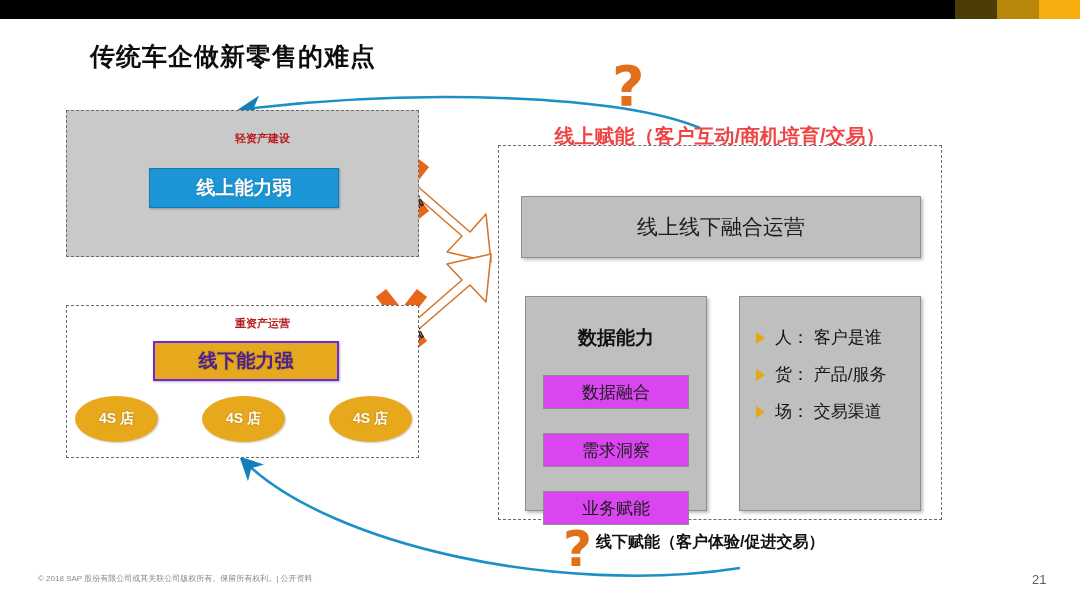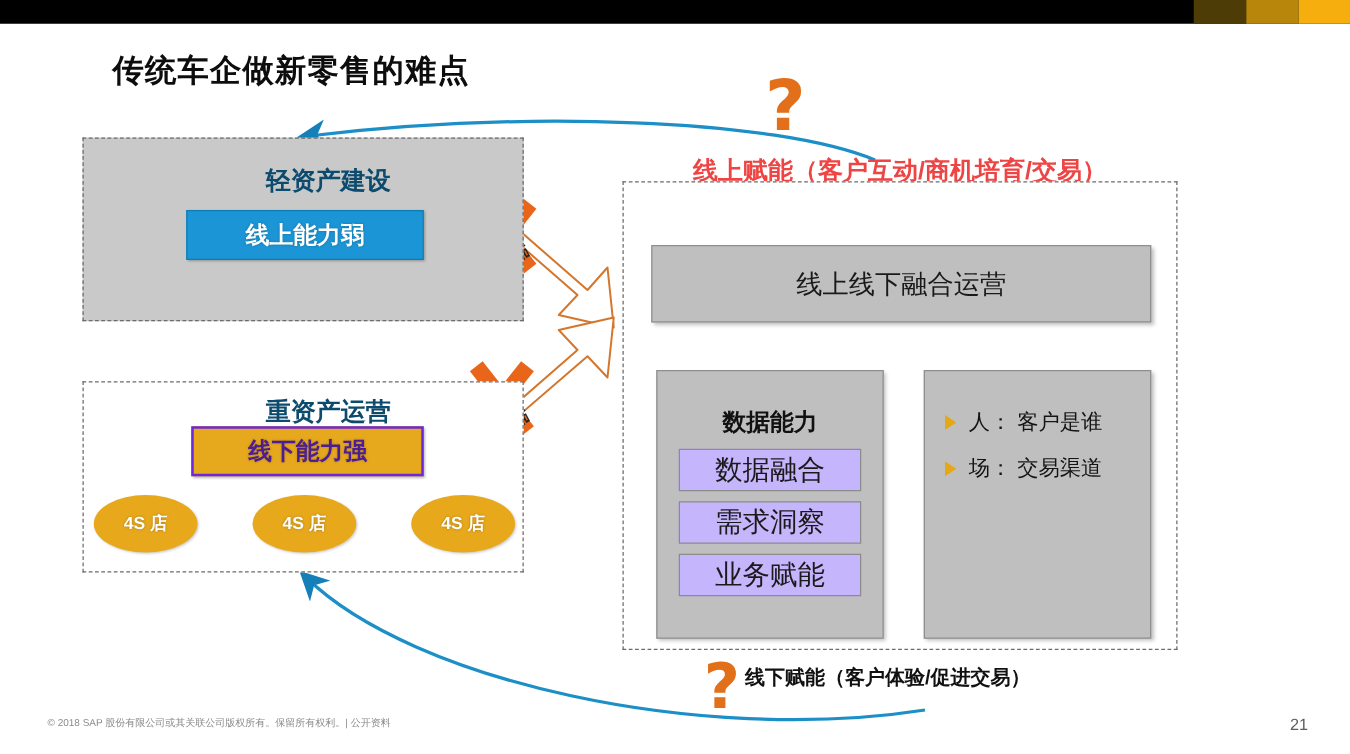--- a/index.html
+++ b/index.html
@@ -73,23 +73,23 @@
   .box-online {
     left: 498px; top: 145px;
     width: 444px; height: 375px;
     background: #ffffff;
   }
 
   .sub-title {
     position: absolute;
     width: 100%;
     text-align: center;
-    font-size: 20px;
-    font-weight: bold;
-    color: #0c4a6e;
+    font-size: 11px;
+    font-weight: bold;
+    color: #b91c1c;
     white-space: nowrap;
     padding-left: 20px;
   }
   .box-light .sub-title { top: 20px; }
   .box-heavy .sub-title { top: 10px; }
 
   .cap-blue {
     position: absolute;
     left: 82px; top: 57px;
     width: 190px; height: 40px;
@@ -186,28 +186,28 @@
     width: 182px; height: 215px;
   }
   .data-card .card-title {
     margin-top: 28px;
     text-align: center;
     font-size: 19px;
     font-weight: bold;
     color: #111111;
   }
   .pill {
-    margin: 8px auto 0 auto;
+    margin: 24px auto 0 auto;
     width: 146px; height: 34px;
-    background: #c4b5fd;
+    background: #d946ef;
     border: 1px solid #8c8c8c;
     display: flex;
     align-items: center;
     justify-content: center;
-    font-size: 22px;
+    font-size: 17px;
     color: #1a1a1a;
     box-sizing: border-box;
   }
   .list-card {
     left: 240px; top: 150px;
     width: 182px; height: 215px;
     padding-top: 29px;
     box-sizing: border-box;
   }
   .bullet-row {
@@ -341,20 +341,24 @@
       <div class="pill">业务赋能</div>
     </div>
 
     <div class="grey-card list-card">
       <div class="bullet-row">
         <span class="bullet-tri"></span>
         <span>人： 客户是谁</span>
       </div>
       <div class="bullet-row">
         <span class="bullet-tri"></span>
+        <span>货： 产品/服务</span>
+      </div>
+      <div class="bullet-row">
+        <span class="bullet-tri"></span>
         <span>场： 交易渠道</span>
       </div>
     </div>
 
   </div>
 
   <div class="footer-note">© 2018 SAP 股份有限公司或其关联公司版权所有。保留所有权利。| 公开资料</div>
   <div class="page-num">21</div>
 
 </div>

